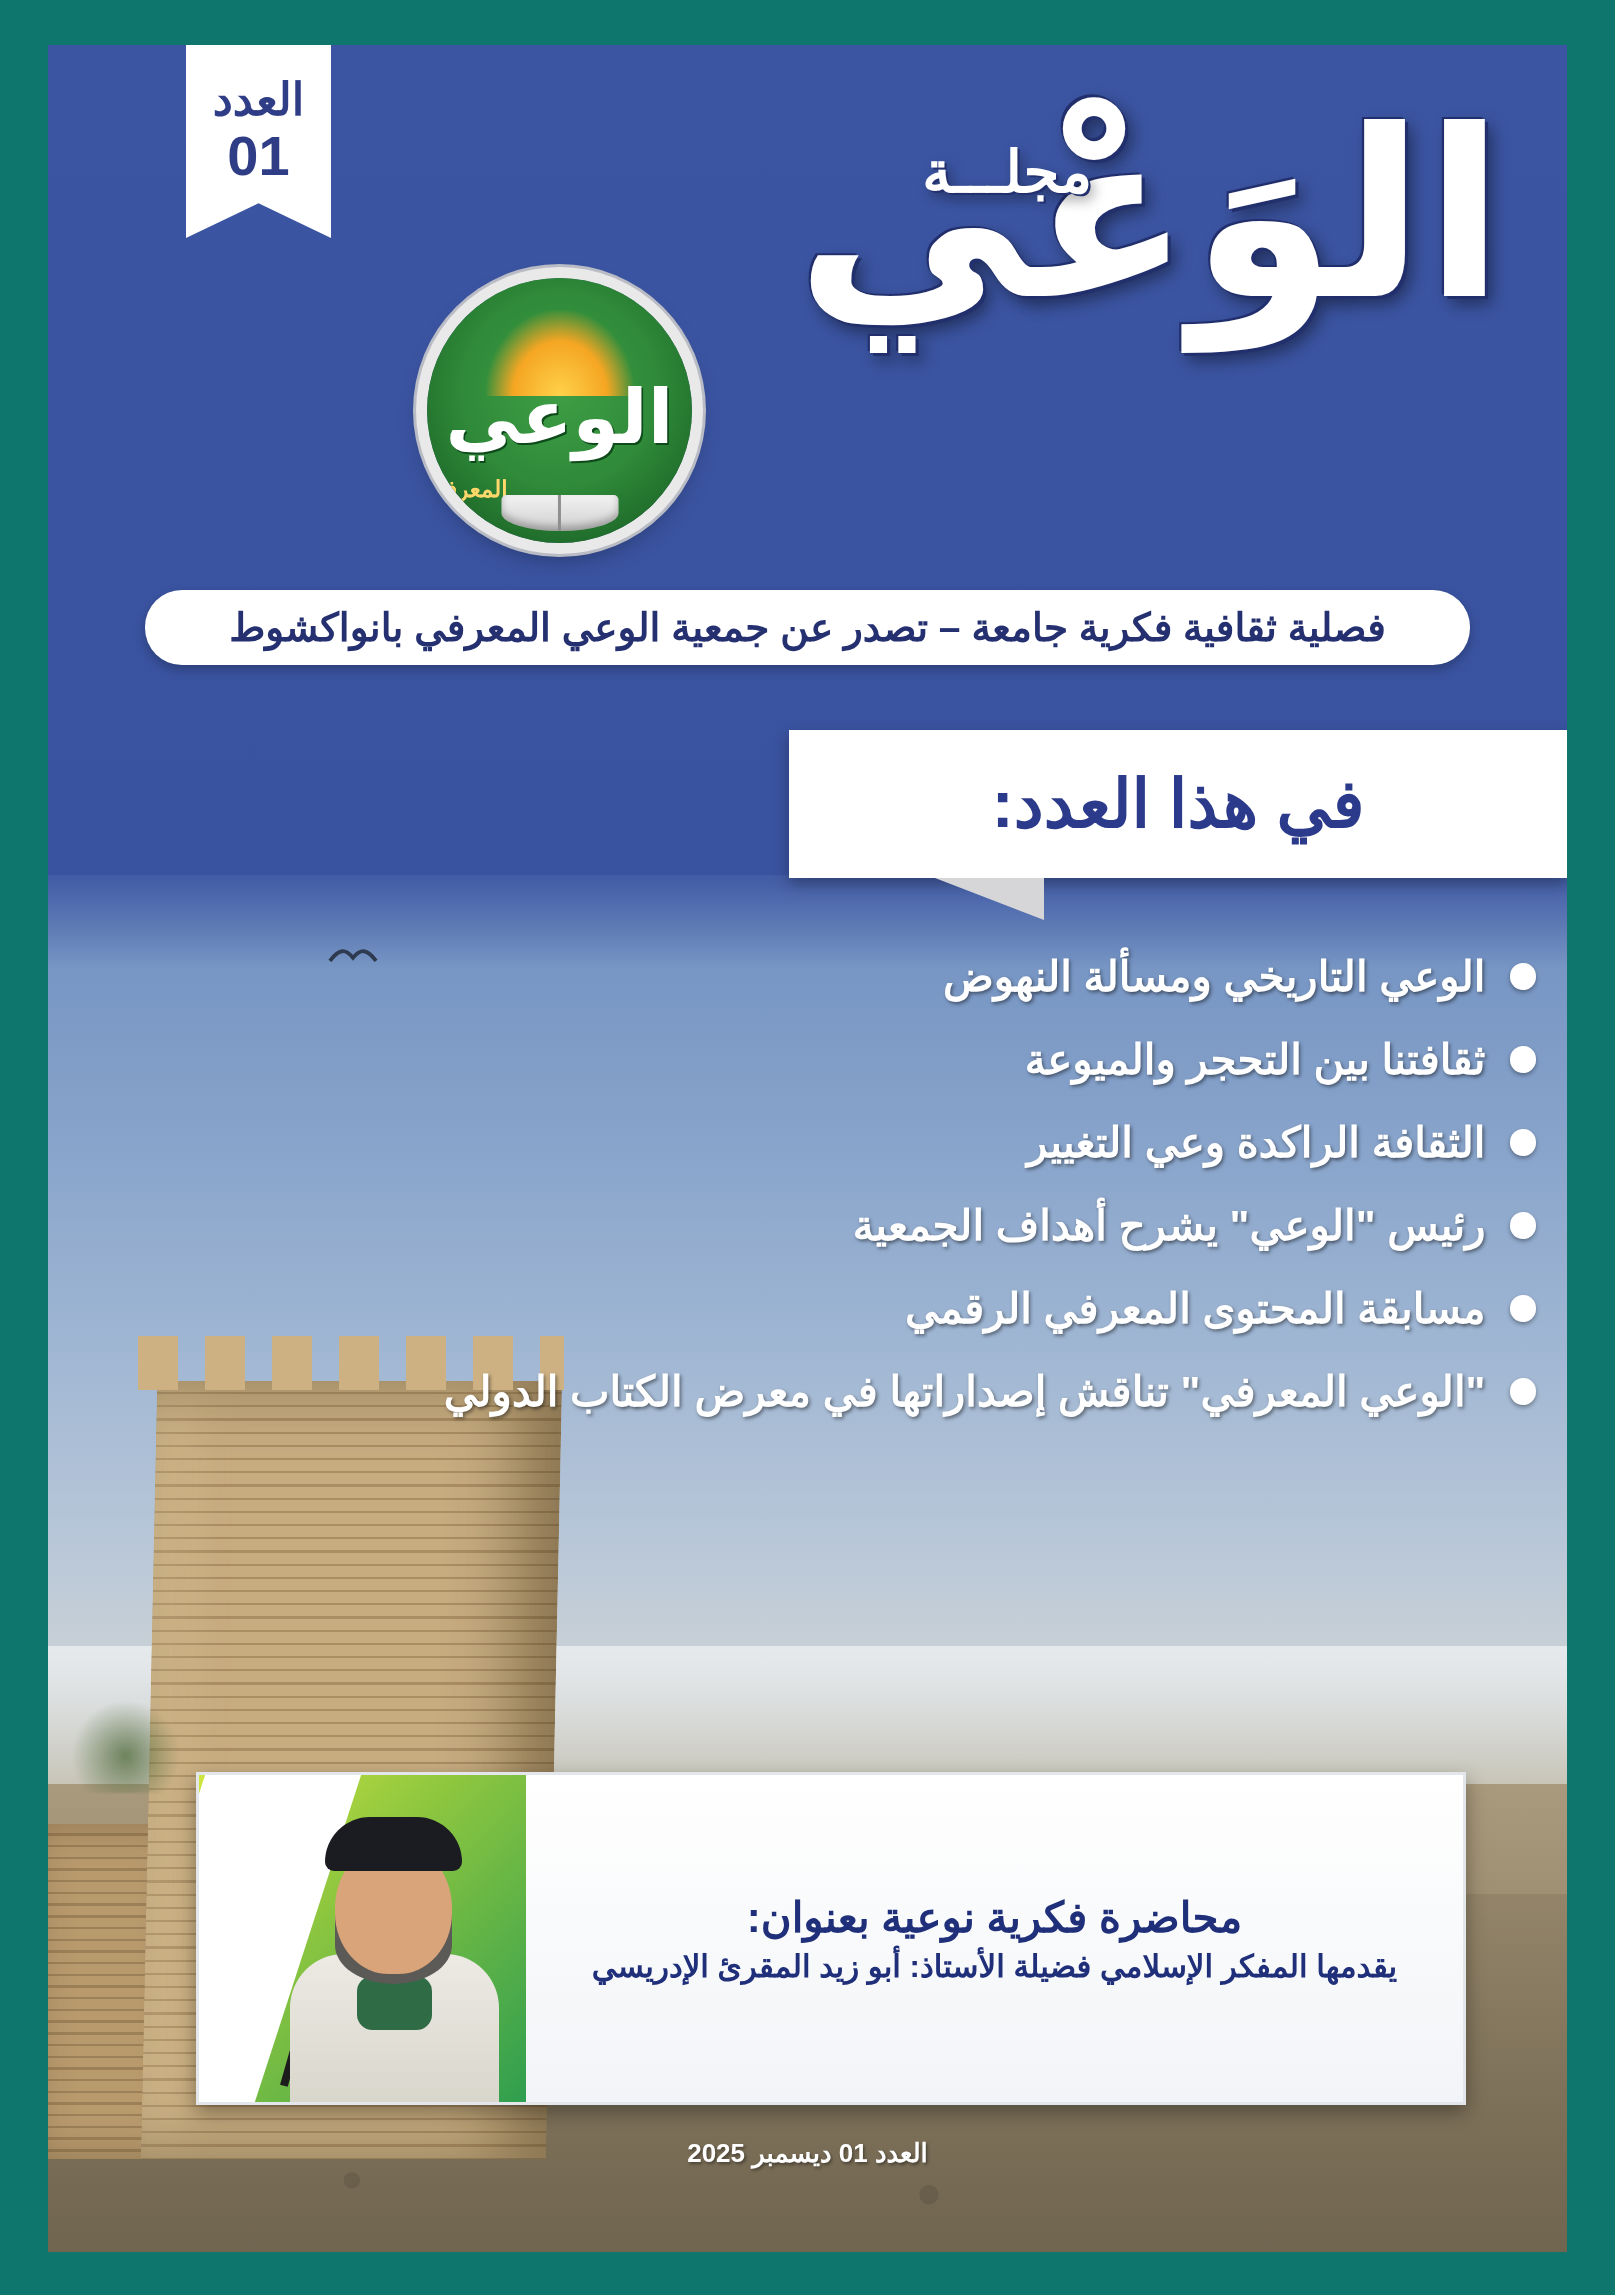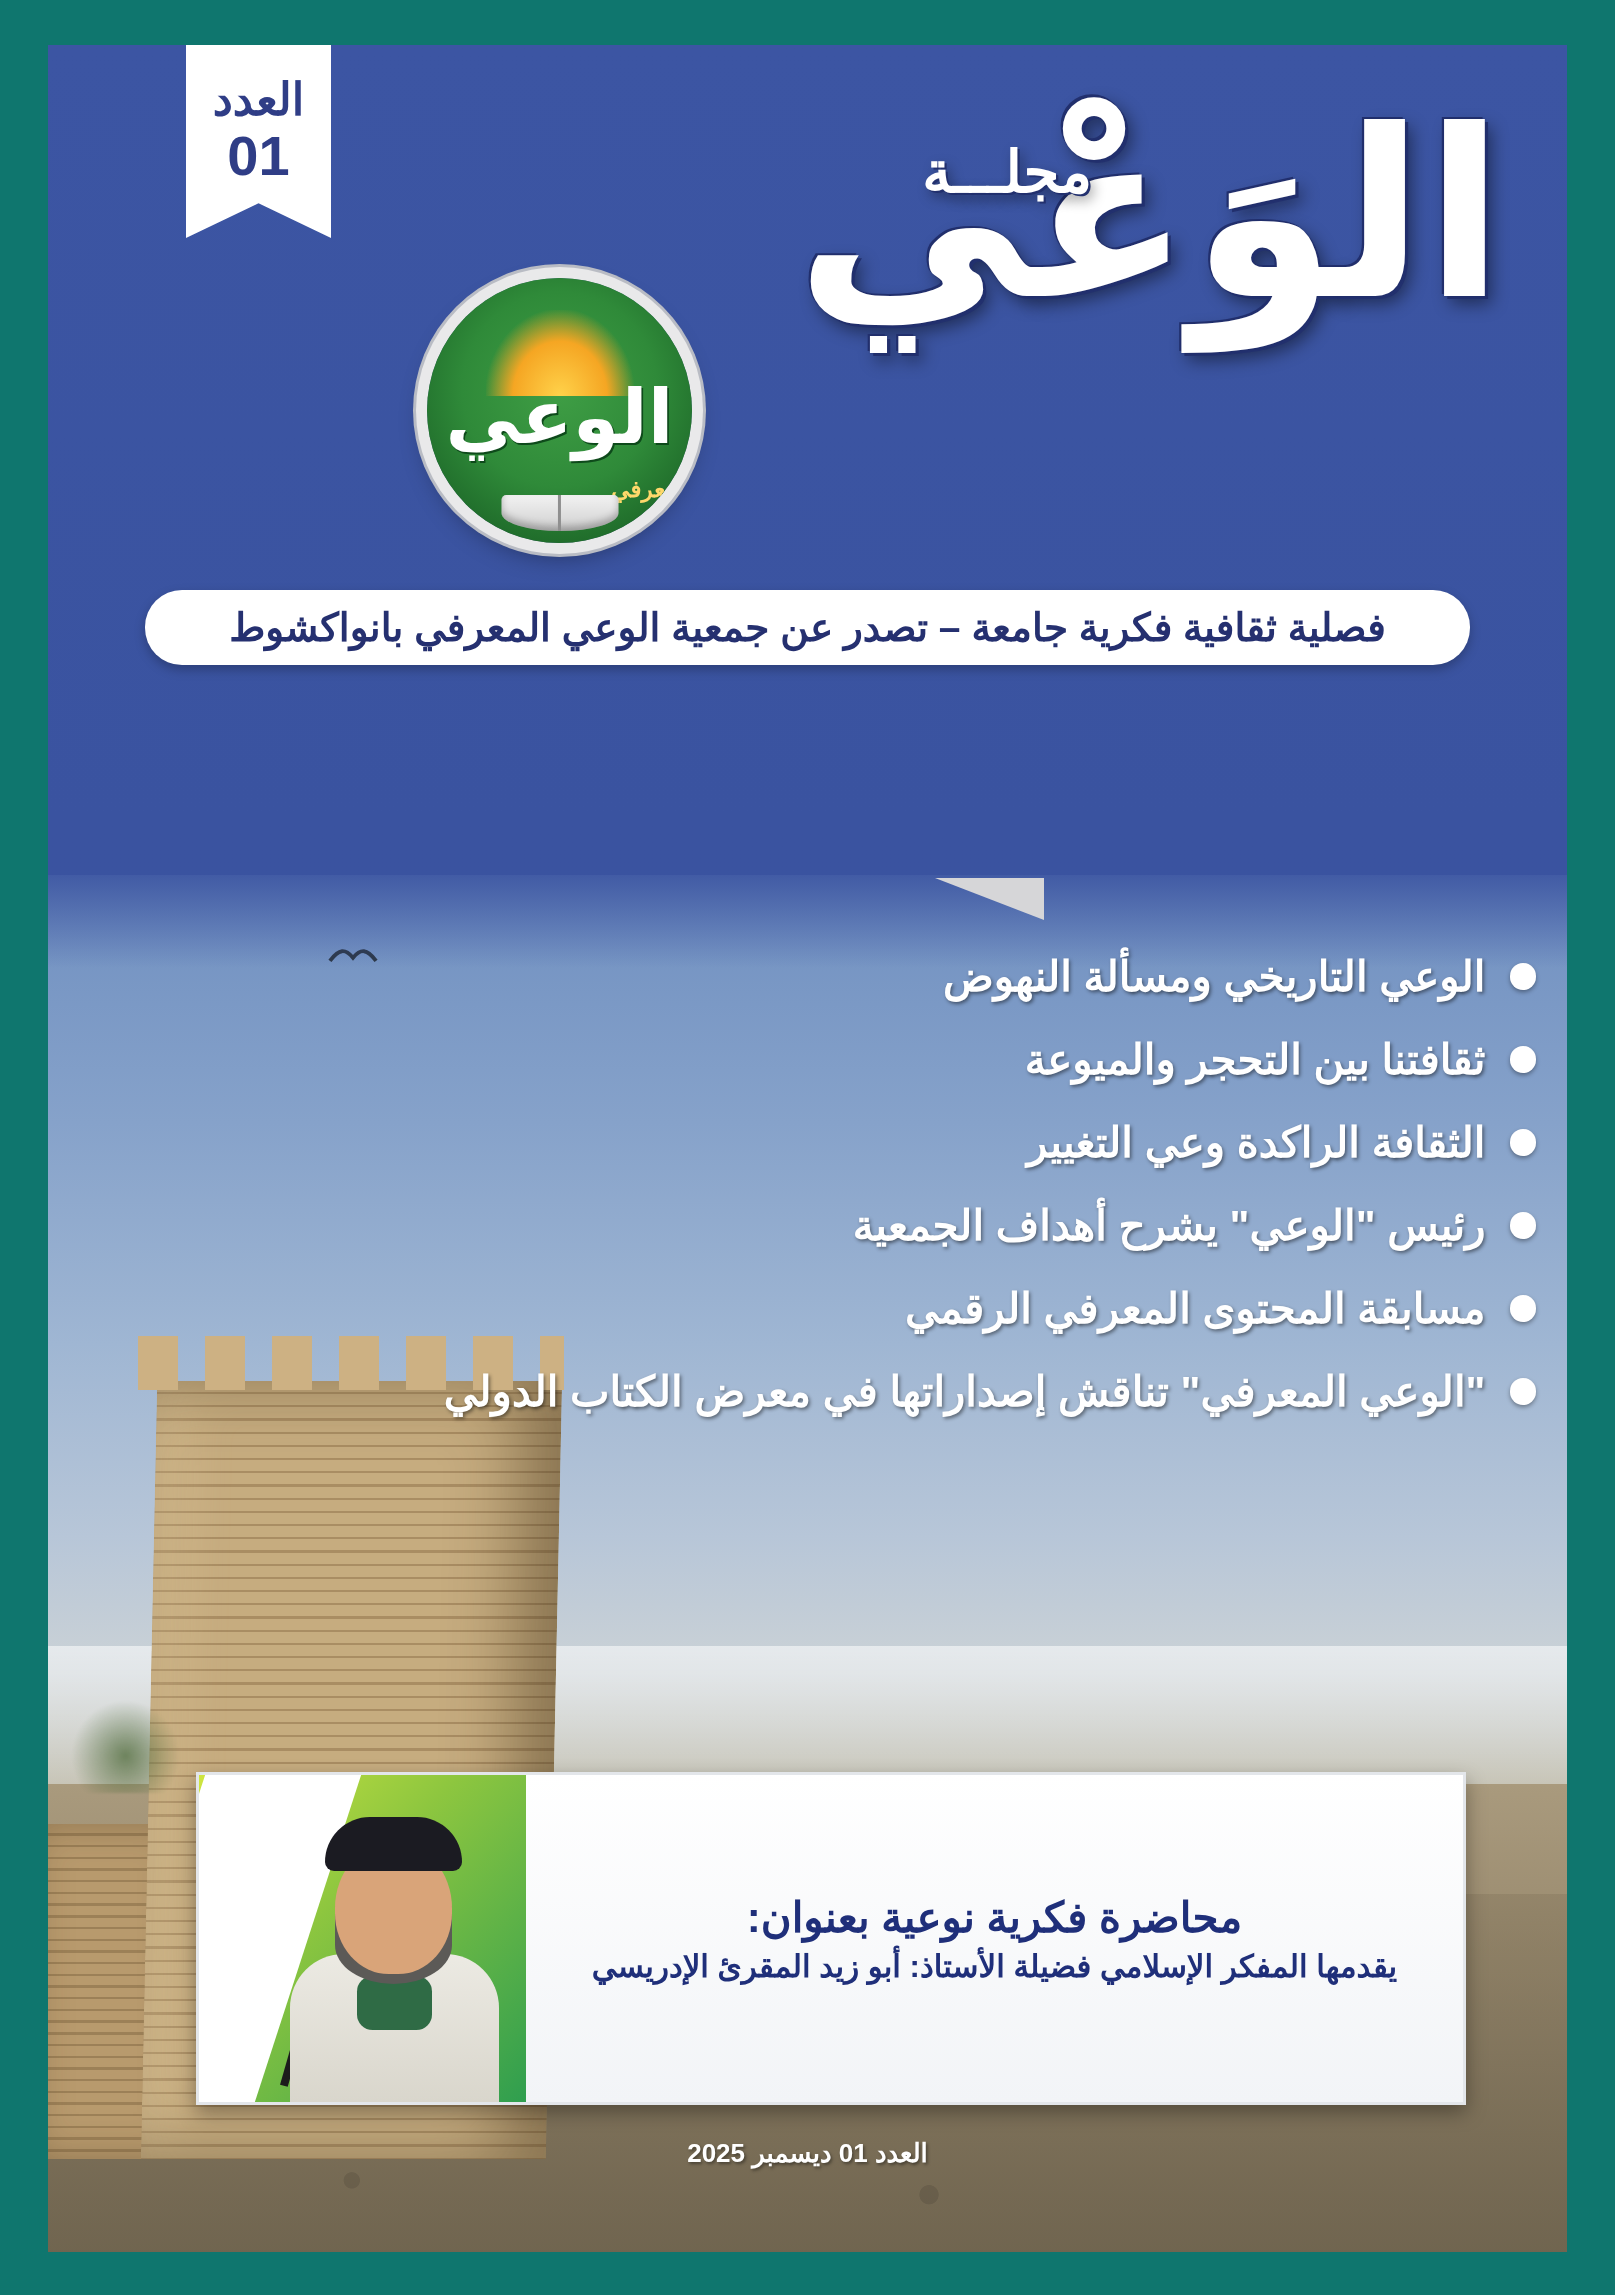--- a/index.html
+++ b/index.html
@@ -268,21 +268,21 @@
     font-size: 75px;
     font-weight: bold;
     color: #ffffff;
     text-shadow: 1.6px 2.3px 0 #0e4a1b;
     direction: rtl;
   }
   .logo-sub {
     position: absolute;
     left: 0; right: 0;
     bottom: 40px;
-    text-align: right;
+    text-align: left;
     font-size: 23px;
     font-weight: bold;
     color: #ffd86b;
     direction: rtl;
   }
   .logo-book {
     position: absolute;
     left: 50%;
     transform: translateX(-50%);
     bottom: 12.5px;
@@ -568,20 +568,23 @@
       <div class="logo-glow"></div>
       <div class="logo-word">الوعي</div>
       <div class="logo-sub">المعرفي</div>
       <div class="logo-book"></div>
     </div>
 
     <div class="tagline">
       <span>فصلية ثقافية فكرية جامعة  –  تصدر عن جمعية الوعي المعرفي بانواكشوط</span>
     </div>
 
+    <div class="issue-banner">
+      <div class="txt">في هذا العدد:</div>
+    </div>
     <div class="banner-tail"></div>
 
     <div class="contents">
       <div class="content-item">
         <span class="bullet"></span>
         <span class="content-text">الوعي التاريخي ومسألة النهوض</span>
       </div>
       <div class="content-item">
         <span class="bullet"></span>
         <span class="content-text">ثقافتنا بين التحجر والميوعة</span>

